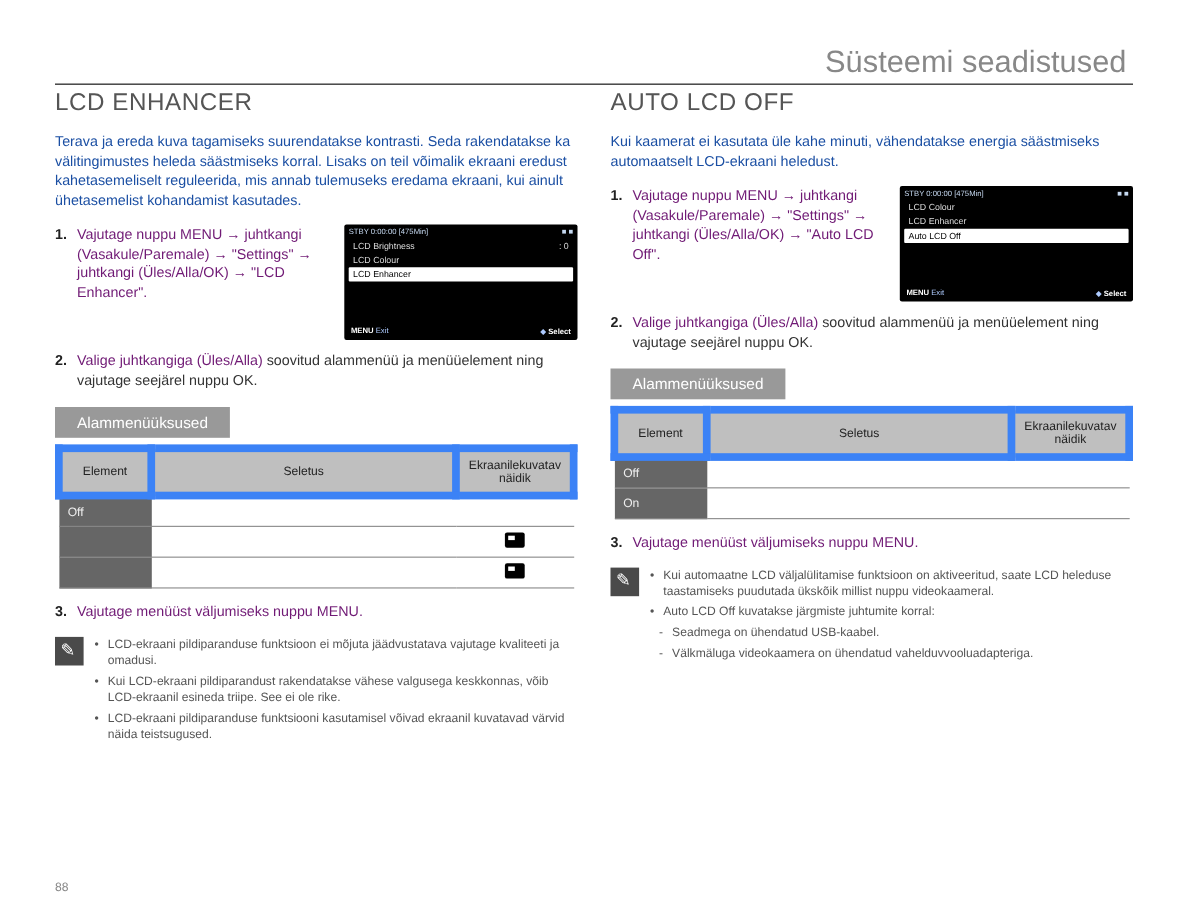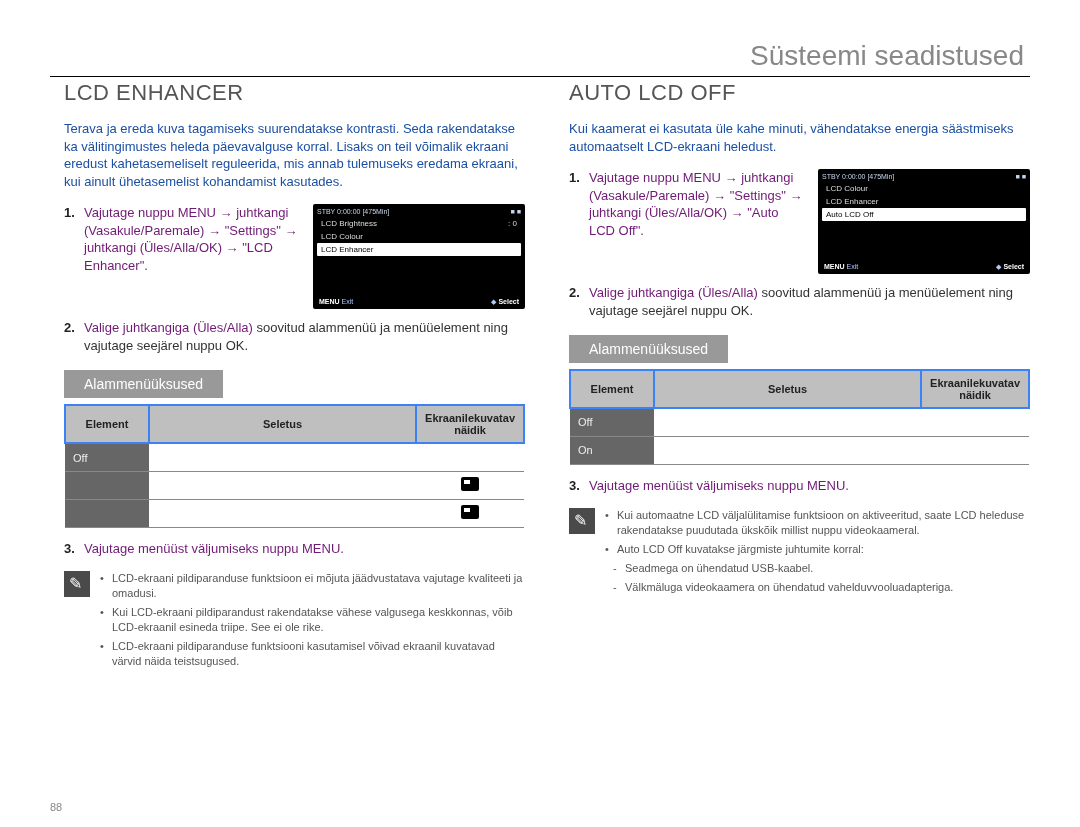--- a/index.html
+++ b/index.html
@@ -19,21 +19,21 @@
     font-weight: 300;
     border-bottom: 1px solid #000;
     padding-bottom: 4px;
     margin-bottom: 3px;
     padding-right: 6px;
   }
   .cols {
     display: flex;
     gap: 30px;
   }
-  .col { flex: 1; min-width: 0; margin-left: 14px; }
+  .col { flex: 1; min-width: 0; }
   .section-title {
     font-size: 22px;
     font-weight: 400;
     color: #555;
     letter-spacing: 0.5px;
     margin-bottom: 14px;
     text-transform: uppercase;
   }
   .intro {
     font-size: 13px;
@@ -116,23 +116,23 @@
     margin: 8px 0 6px 0;
   }
   table.opt {
     width: 100%;
     border-collapse: collapse;
     font-size: 11px;
   }
   table.opt th {
     background: #bfbfbf;
     color: #222;
-    font-weight: 700;
+    font-weight: 400;
     padding: 6px 8px;
-    border: 2px solid #3b82f6;
+    border: 7px solid #3b82f6;
     text-align: center;
   }
   table.opt td {
     border-bottom: 1px solid #888;
     height: 28px;
     padding: 4px 8px;
     vertical-align: middle;
   }
   table.opt td.elcol {
     background: #666;
@@ -190,21 +190,21 @@
 </style>
 </head>
 <body>
 
 <div class="page-header">Süsteemi seadistused</div>
 
 <div class="cols">
 
   <div class="col">
     <div class="section-title">LCD ENHANCER</div>
-    <div class="intro">Terava ja ereda kuva tagamiseks suurendatakse kontrasti. Seda rakendatakse ka välitingimustes heleda päevavalguse korral. Lisaks on teil võimalik ekraani eredust kahetasemeliselt reguleerida, mis annab tulemuseks eredama ekraani, kui ainult ühetasemelist kohandamist kasutades.</div>
+    <div class="intro">Terava ja ereda kuva tagamiseks suurendatakse kontrasti. Seda rakendatakse ka välitingimustes heleda säästmiseks korral. Lisaks on teil võimalik ekraani eredust kahetasemeliselt reguleerida, mis annab tulemuseks eredama ekraani, kui ainult ühetasemelist kohandamist kasutades.</div>
 
     <div class="step-block">
       <div class="step-text">
         <ol class="steps">
           <li><span class="blue">Vajutage nuppu MENU → juhtkangi (Vasakule/Paremale) → "Settings" → juhtkangi (Üles/Alla/OK) → "LCD Enhancer".</span></li>
         </ol>
       </div>
       <div class="screenshot">
         <div class="topbar">
           <span>STBY 0:00:00 [475Min]</span>
@@ -320,21 +320,21 @@
       </tbody>
     </table>
 
     <ol class="steps" style="counter-reset: step 2; margin-top:12px">
       <li><span class="blue">Vajutage menüüst väljumiseks nuppu MENU.</span></li>
     </ol>
 
     <div class="note-row">
       <div class="note-icon"></div>
       <ul class="note-list">
-        <li>Kui automaatne LCD väljalülitamise funktsioon on aktiveeritud, saate LCD heleduse rakendatakse puudutada ükskõik millist nuppu videokaameral.</li>
+        <li>Kui automaatne LCD väljalülitamise funktsioon on aktiveeritud, saate LCD heleduse taastamiseks puudutada ükskõik millist nuppu videokaameral.</li>
         <li>Auto LCD Off kuvatakse järgmiste juhtumite korral:</li>
         <li class="sub">Seadmega on ühendatud USB-kaabel.</li>
         <li class="sub">Välkmäluga videokaamera on ühendatud vahelduvvooluadapteriga.</li>
       </ul>
     </div>
   </div>
 
 </div>
 
 <div class="page-num">88</div>

